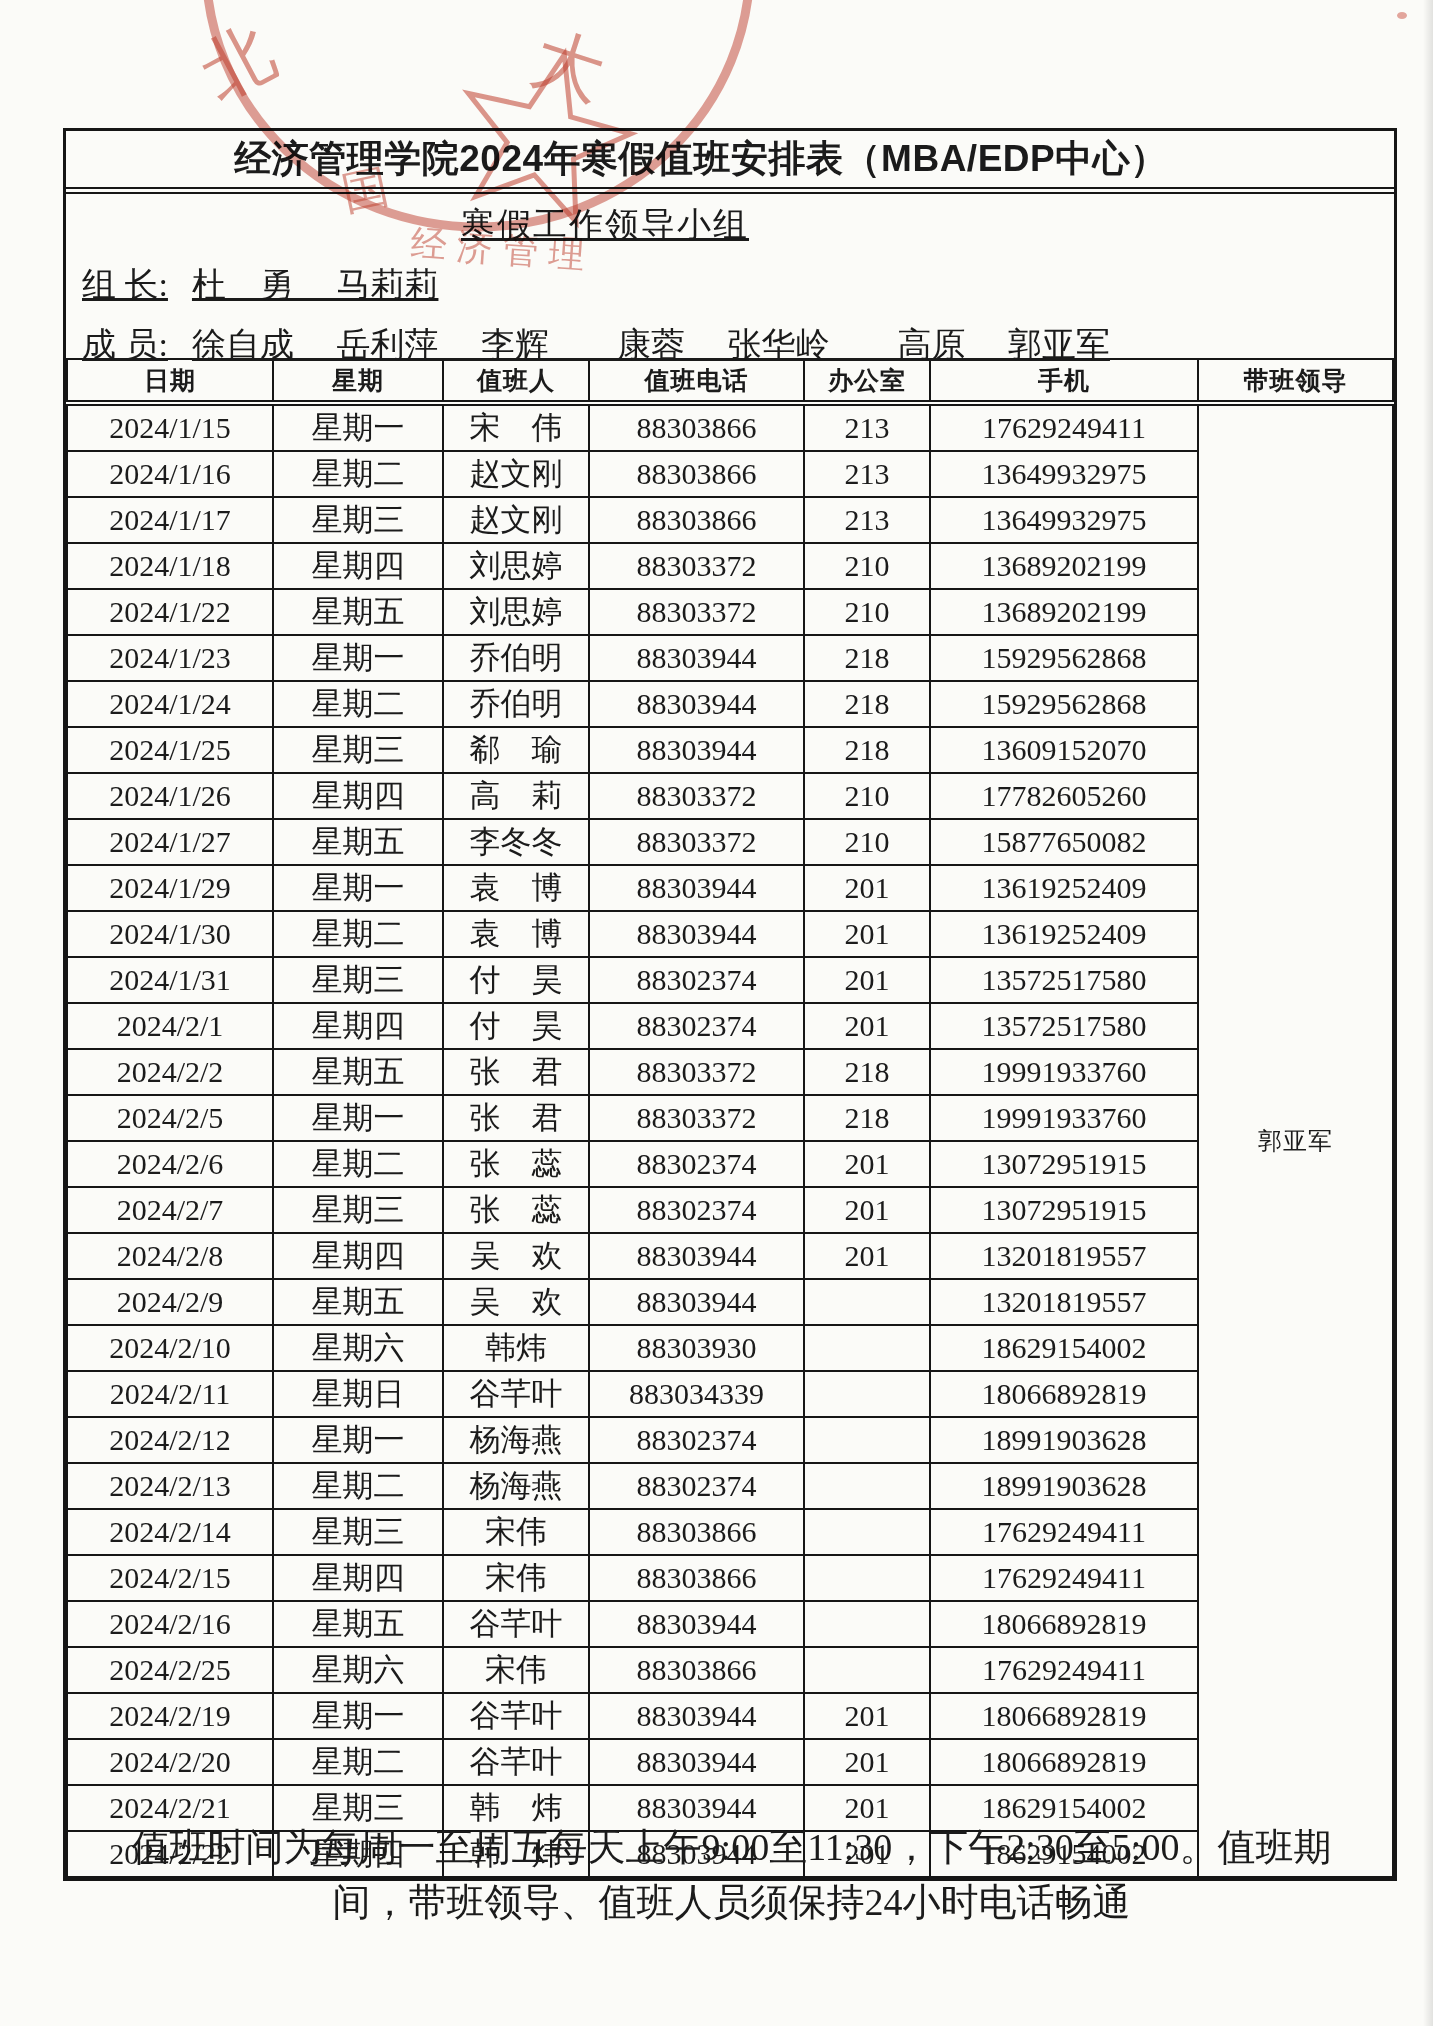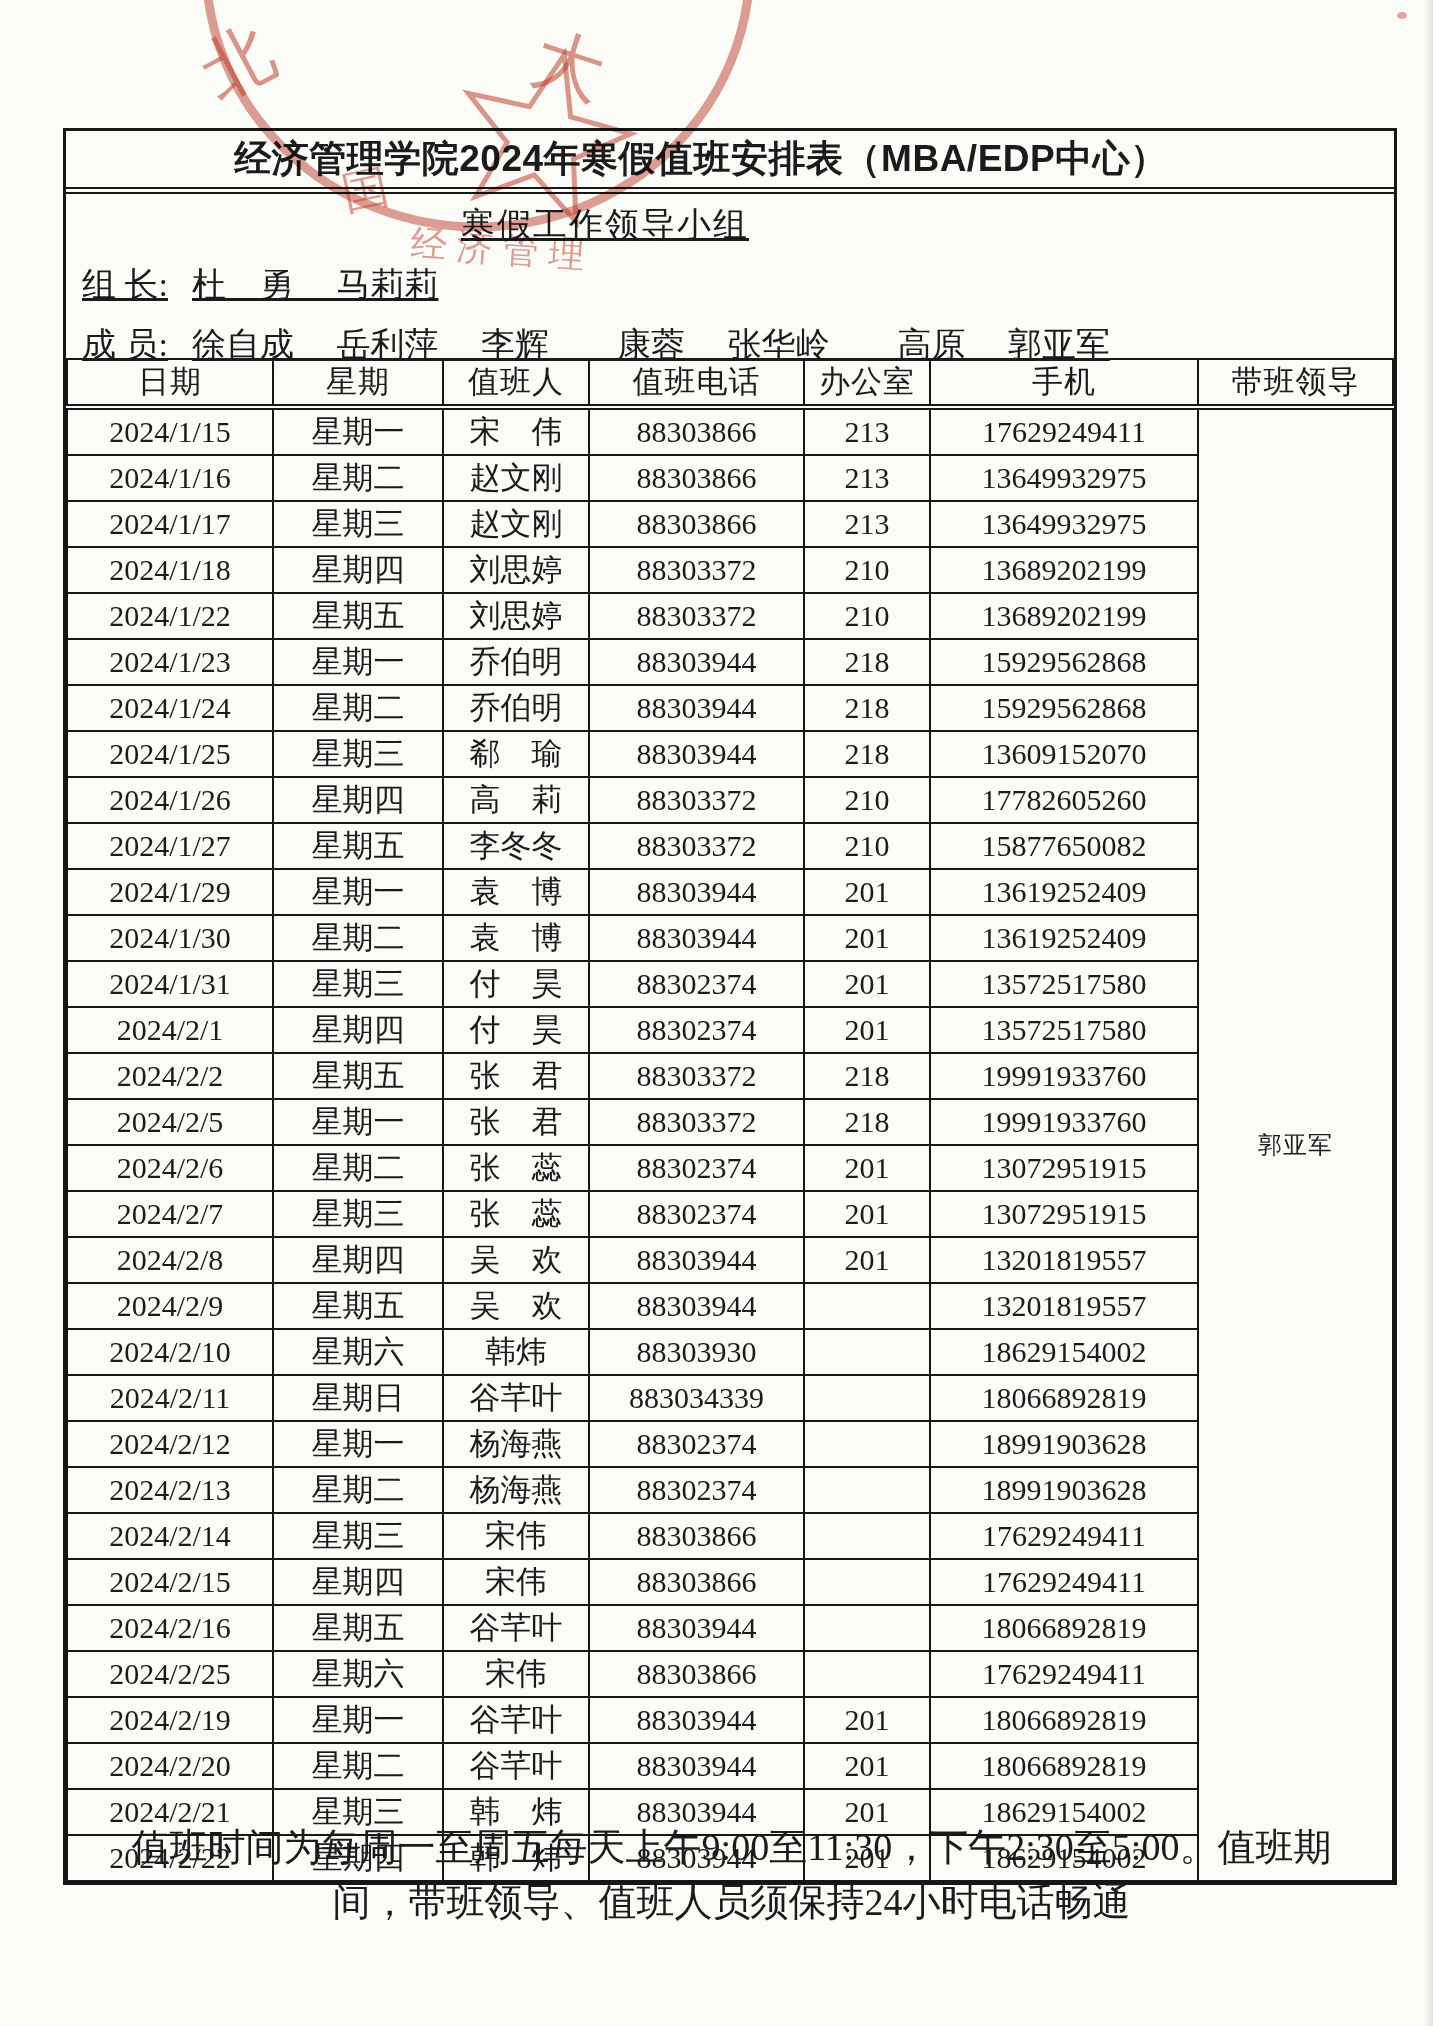--- a/index.html
+++ b/index.html
@@ -17,21 +17,21 @@
         padding-right:58px;border-bottom:7px double #161616;
         font-family:"Liberation Sans","DejaVu Sans",sans-serif;font-weight:700;
         font-size:37px;letter-spacing:.5px;white-space:nowrap;}
   .leader-section{height:156px;font-size:34px;text-decoration:underline;}
   .leader-heading{width:fit-content;margin:8px auto 0;transform:translateX(-125px);
         letter-spacing:2px;}
   .leader-line{padding-left:16px;margin-top:14px;white-space:nowrap;}
   .leader-line .names{margin-left:24px;}
   table.duty-table{width:100%;border-collapse:collapse;table-layout:fixed;font-size:31px;}
   .duty-table th{height:38px;border:2.5px solid #161616;border-bottom:6px double #161616;
-        font-weight:400;font-size:31px;letter-spacing:1px;}
+        font-weight:700;font-size:25px;letter-spacing:1px;}
   .duty-table td{height:41px;border:2.5px solid #161616;text-align:center;
         vertical-align:middle;white-space:nowrap;overflow:hidden;}
   .duty-table td.c-super{font-size:24px;letter-spacing:1px;margin-left:8px;}
   .duty-table td.c-phone,.duty-table td.c-mobile,.duty-table td.c-office,
   .duty-table td.c-date{font-size:30px;}
   .footer{position:absolute;left:15px;top:1820px;width:100%;text-align:center;
         font-size:38px;line-height:1.45;z-index:2;}
   .seal-ink{stroke:#c2402f;fill:none;}
   .seal-text{fill:#c2402f;font-family:"Liberation Serif","DejaVu Serif",serif;}
 </style>

